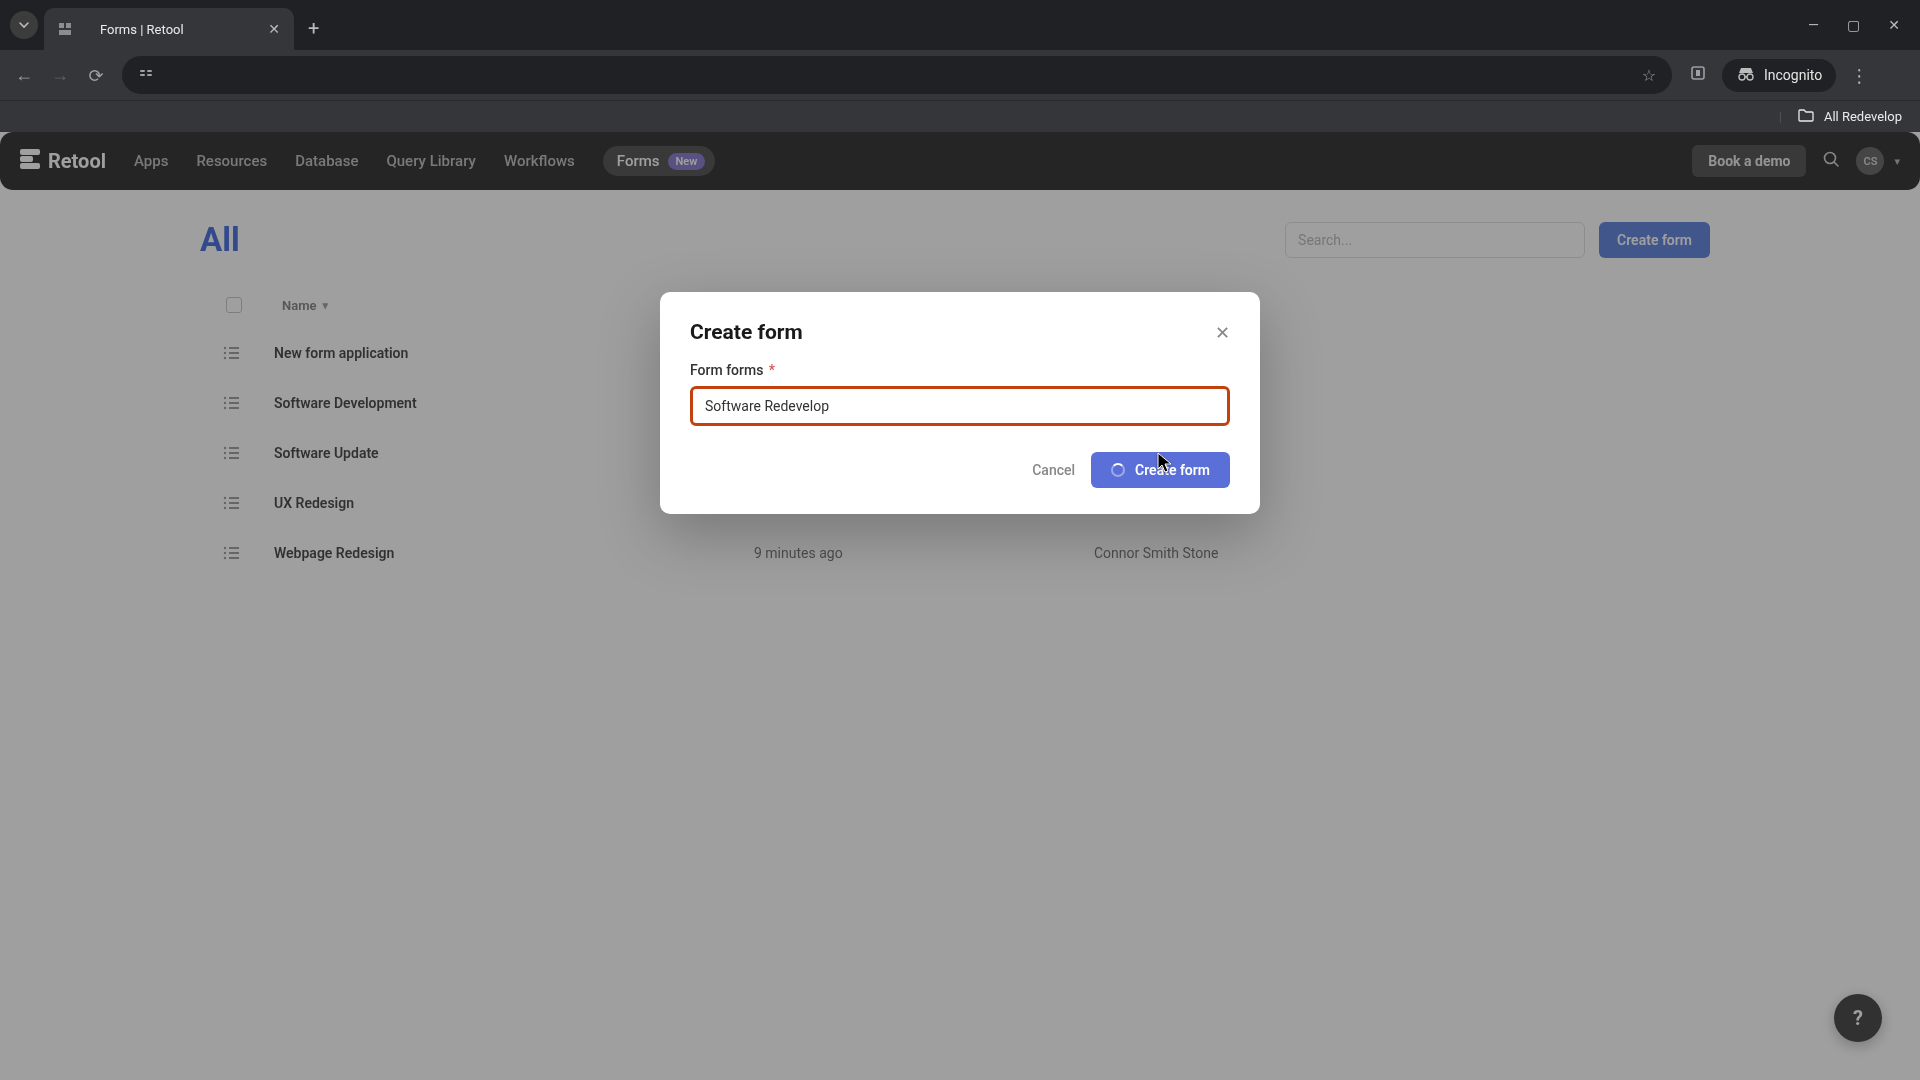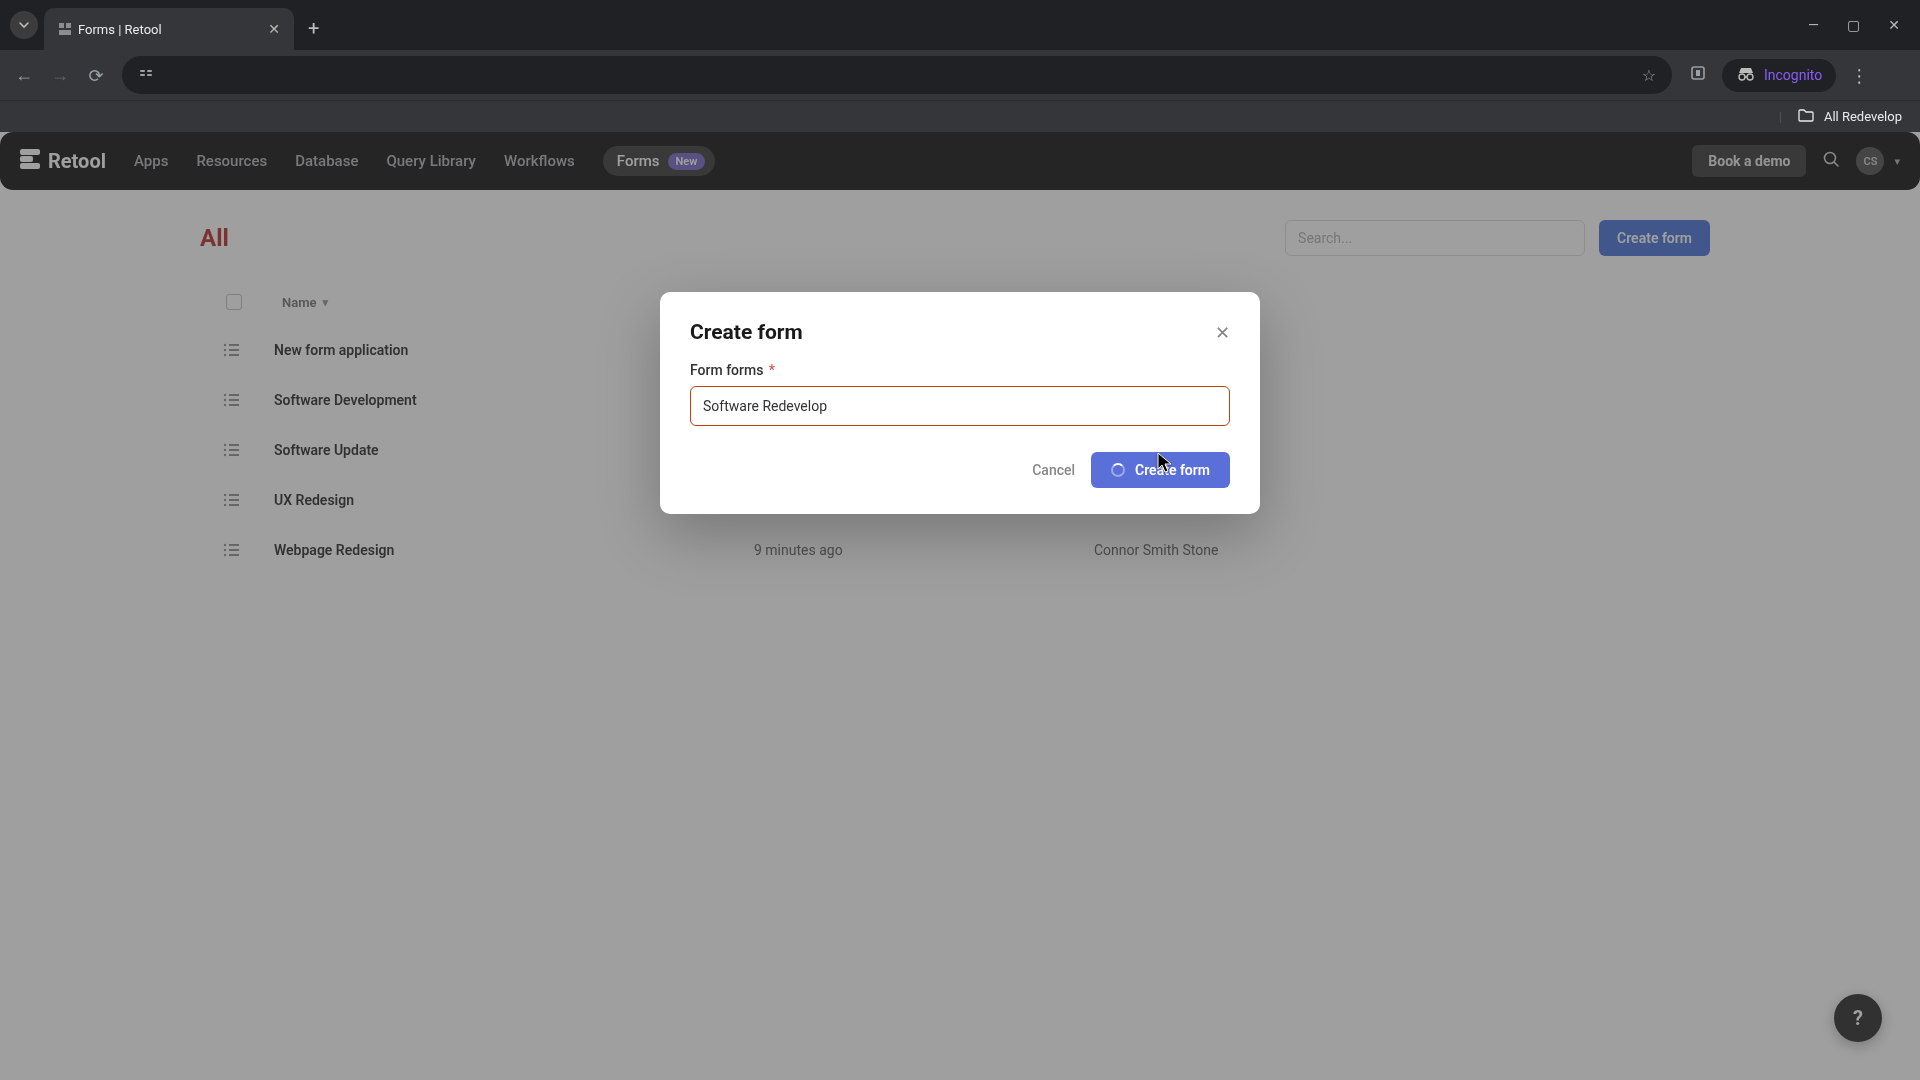--- a/index.html
+++ b/index.html
@@ -1,37 +1,37 @@
 <!DOCTYPE html>
 <html><head>
 <meta charset="utf-8">
 <style>
   * { margin: 0; padding: 0; box-sizing: border-box; font-family: -apple-system, BlinkMacSystemFont, "Segoe UI", Roboto, sans-serif; }
   html, body { width: 1920px; height: 1080px; overflow: hidden; background: #202124; }
 
   
   .browser-top { height: 50px; background: #202124; display: flex; align-items: center; padding: 0 10px; }
   .tab-dropdown { width: 28px; height: 28px; border-radius: 14px; background: #3c3c3c; display:flex;align-items:center;justify-content:center;color:#bbb;font-size:14px;margin-right:6px; }
-  .browser-tab { height: 42px; background: #35363a; border-radius: 10px 10px 0 0; display:flex; align-items:center; padding: 0 14px 0 12px; gap:4px; margin-top:8px; min-width:250px; }
+  .browser-tab { height: 42px; background: #35363a; border-radius: 10px 10px 0 0; display:flex; align-items:center; padding: 0 14px 0 12px; gap:26px; margin-top:8px; min-width:250px; }
   .browser-tab .favicon { width:18px;height:18px;display:flex;align-items:center;justify-content:center; }
   .browser-tab .tab-title { color:#e8eaed; font-size:13px; flex:1; }
   .browser-tab .tab-close { color:#bbb; font-size:14px; cursor:pointer; }
   .new-tab-btn { color:#bbb; font-size:20px; margin-left:14px; margin-top:6px; cursor:pointer; }
   .window-controls { margin-left:auto; display:flex; gap:28px; color:#bbb; padding-right:10px; }
   .window-controls span { font-size:14px; }
 
   .browser-toolbar { height: 50px; background:#35363a; display:flex; align-items:center; padding: 0 14px; gap:16px; }
   .nav-icon { color:#9aa0a6; font-size:18px; width:20px; text-align:center; }
   .nav-icon.fwd { color:#5f6368; }
   .addr-bar { flex:1; height:38px; background:#202124; border-radius:20px; display:flex; align-items:center; padding:0 16px; gap:14px; max-width:1550px;}
   .addr-bar .lock { color:#9aa0a6; font-size:14px; }
   .addr-bar .url { color:#e8eaed; font-size:15px; flex:1; }
   .addr-bar .star { color:#9aa0a6; font-size:16px; margin-left:auto; }
   .addr-right { display:flex; align-items:center; gap:14px; }
-  .incognito-pill { display:flex; align-items:center; gap:8px; color:#8b5cf6; font-size:14px; background:#202124; padding:8px 14px; border-radius:20px; }
+  .incognito-pill { display:flex; align-items:center; gap:8px; color:#e5e5e5; font-size:14px; background:#202124; padding:8px 14px; border-radius:20px; }
   .kebab { color:#bbb; font-size:18px; }
 
   .bookmark-bar { height:32px; background:#35363a; border-top:1px solid #2a2b2e; display:flex; align-items:center; justify-content:flex-end; padding:0 18px; gap:10px; color:#e8eaed; font-size:13px; }
   .bookmark-bar .divider { color:#555; margin-right:6px;}
   .bookmark-bar .folder-ic { font-size:14px; }
 
   
   .app { position: relative; height: calc(1080px - 50px - 50px - 32px); background:#fff; }
   .app-header { height:58px; background:#000; display:flex; align-items:center; padding:0 20px; gap:28px;border-radius:13px; }
   .retool-logo { display:flex; align-items:center; gap:8px; color:#fff; font-weight:700; font-size:20px; }
@@ -43,21 +43,21 @@
   .forms-pill .badge-new { background:#6b5cc0; color:#fff; font-size:11px; padding:2px 8px; border-radius:10px; font-weight:600; }
   .header-right { margin-left:auto; display:flex; align-items:center; gap:16px; }
   .book-demo { background:#2a2a2a; color:#e5e5e5; font-size:14px; padding:8px 16px; border-radius:6px; font-weight:700; }
   .hdr-search { color:#ccc; font-size:16px; }
   .avatar { width:28px;height:28px;border-radius:14px;background:#444;color:#ccc;font-size:11px;font-weight:600;display:flex;align-items:center;justify-content:center; }
   .avatar-caret { color:#aaa; font-size:11px; margin-left:-6px; }
 
   
   .main { padding: 30px 210px 0 200px; position:relative; height:calc(100% - 58px); }
   .page-top { display:flex; align-items:center; }
-  .page-title { font-size:24px; font-weight:700; color:#b91c1c; }
+  .page-title { font-size:33px; font-weight:700; color:#1d4ed8; }
   .page-actions { margin-left:auto; display:flex; gap:14px; align-items:center; }
   .search-box { width:300px; height:36px; border:1px solid #d9d9d9; border-radius:6px; padding:0 12px; font-size:14px; color:#333; background:#fff; }
   .search-box::placeholder { color:#aaa; }
   .create-btn { height:36px; background:#3b67d6; color:#fff; border:none; border-radius:6px; padding:0 18px; font-size:14px; font-weight:600; }
 
   .forms-table { margin-top:28px; }
   .tbl-header { display:flex; align-items:center; padding: 10px 0 14px 26px; border-bottom:1px solid transparent; }
   .tbl-header .chk { width:16px;height:16px;border:1.5px solid #bbb;border-radius:3px; }
   .tbl-header .col-name { margin-left:40px; color:#666; font-size:13px; font-weight:600; display:flex; align-items:center; gap:6px;}
   .col-sort-ic { color:#888; font-size:11px;}
@@ -66,21 +66,21 @@
   .row-icon svg { display:block; }
   .tbl-row .row-name { margin-left:30px; width:480px; color:#1a1a1a; font-size:14px; font-weight:600; }
   .tbl-row .row-time { width:340px; color:#555; font-size:14px; }
   .tbl-row .row-owner { color:#555; font-size:14px; }
   .modal { position:absolute; left:50%; top:160px; transform:translateX(-50%); width:600px; background:#fff; border-radius:10px; box-shadow:0 20px 60px rgba(0,0,0,.25); padding:28px 30px 26px 30px; }
   .modal-head { display:flex; align-items:center; }
   .modal-title { font-size:21px; font-weight:700; color:#1a1a1a; }
   .modal-close { margin-left:auto; color:#888; font-size:18px; cursor:pointer; }
   .modal-label { margin-top:18px; font-size:14px; color:#333; font-weight:500; }
   .modal-label .req { color:#d9534f; margin-left:2px; }
-  .modal-input { margin-top:8px; width:100%; height:40px; border:1px solid #c2410c; border-radius:6px; padding:0 12px; font-size:14px; color:#333; }
+  .modal-input { margin-top:8px; width:100%; height:40px; border:3px solid #c2410c; border-radius:6px; padding:0 12px; font-size:14px; color:#333; }
   .modal-actions { margin-top:26px; display:flex; justify-content:flex-end; gap:0; align-items:center; }
   .btn-cancel { background:transparent; border:none; color:#888; font-size:14px; font-weight:500; padding:10px 16px; }
   .btn-primary { background:#5b6fd8; color:#fff; border:none; border-radius:6px; padding:10px 20px; font-size:14px; font-weight:600; display:flex; align-items:center; gap:10px; }
   .spinner { width:14px;height:14px;border:2px solid rgba(255,255,255,.4);border-top-color:#fff;border-radius:50%; animation:spin 1s linear infinite;}
   @keyframes spin { to { transform:rotate(360deg);} }
 
   .help-fab { position:absolute; right:38px; bottom:38px; width:48px; height:48px; border-radius:24px; background:#1a1a1a; color:#fff; display:flex; align-items:center; justify-content:center; font-size:20px; font-weight:700; box-shadow:0 4px 14px rgba(0,0,0,.3);}
 
   .cursor { position:absolute; width:16px; height:22px; pointer-events:none; z-index:9999; }
   .cursor svg { filter: drop-shadow(0 1px 1px rgba(0,0,0,.5)); }

